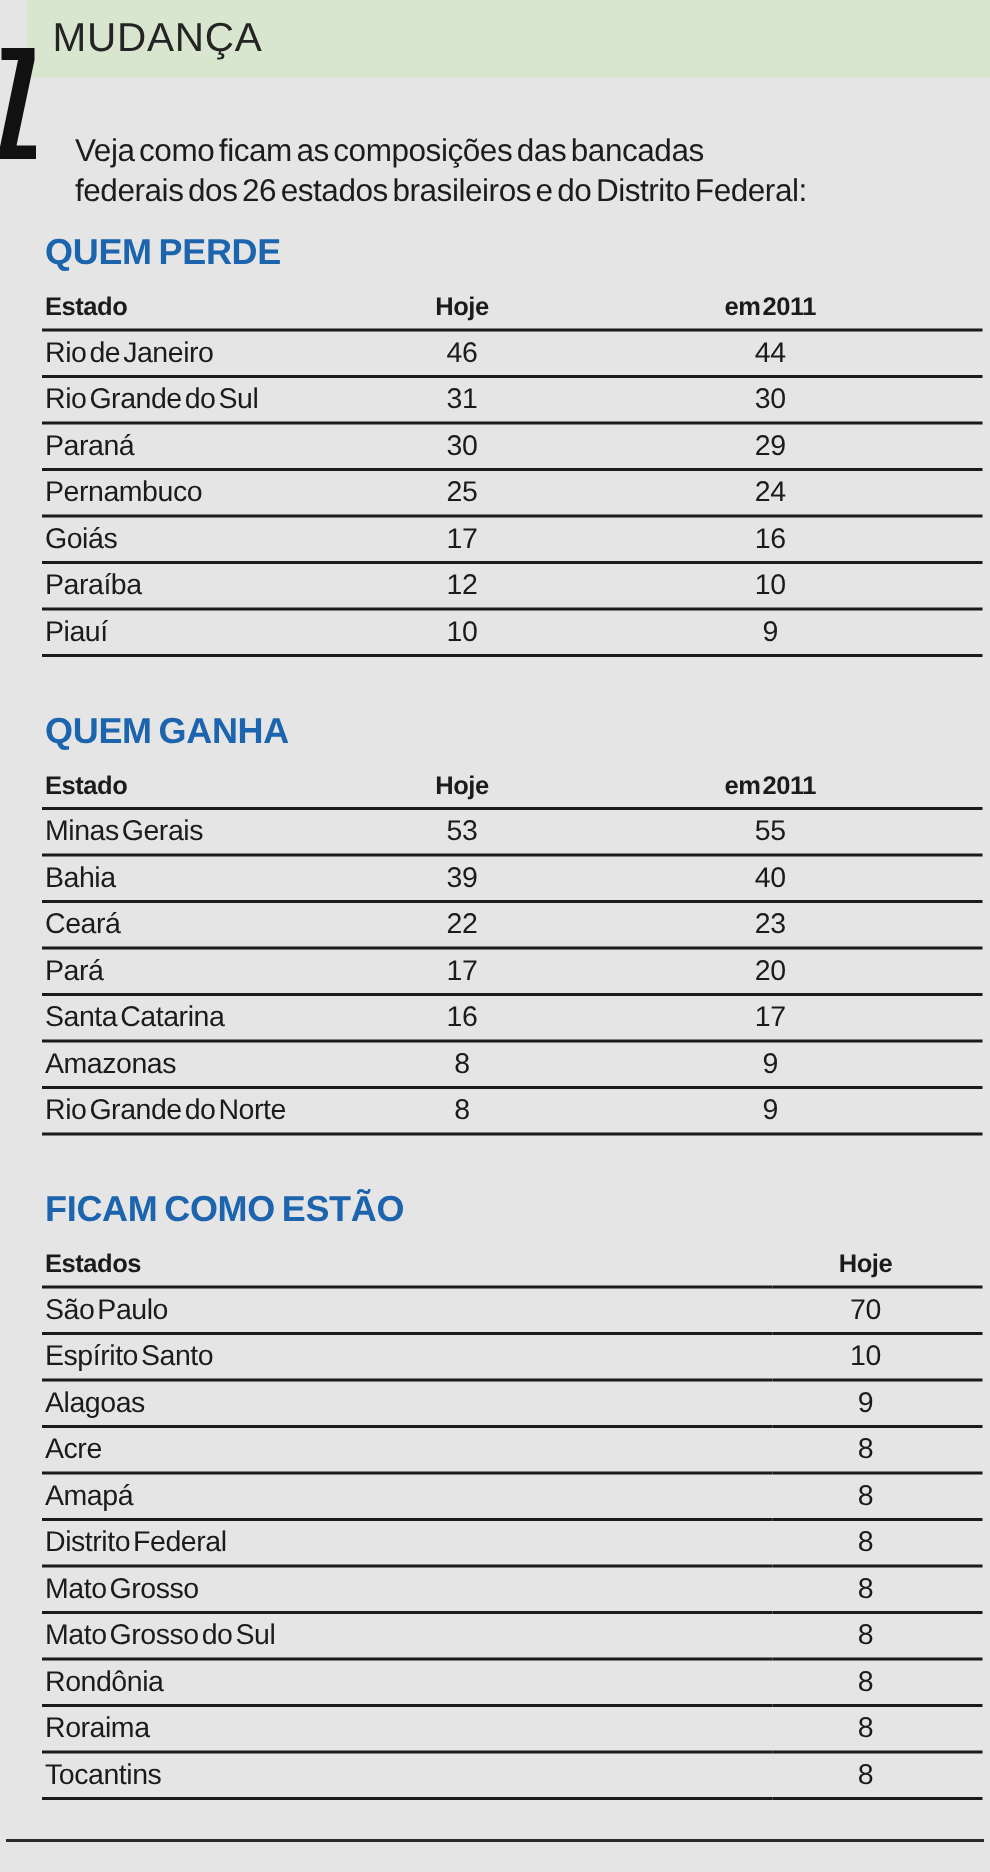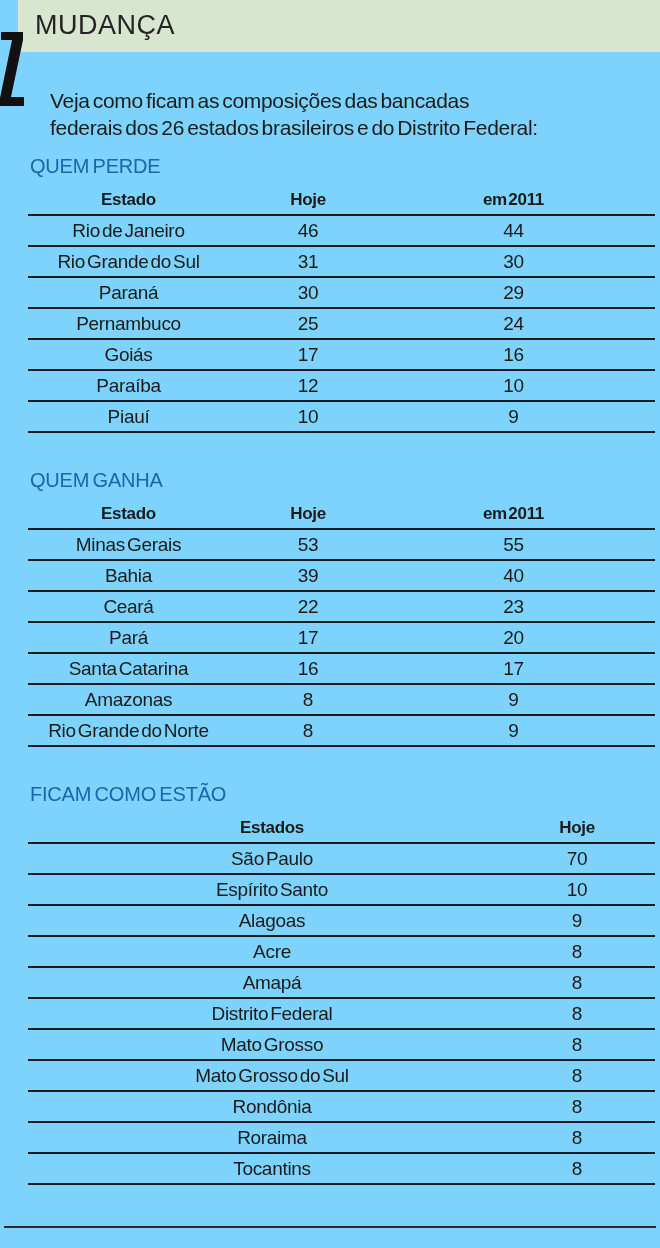--- a/index.html
+++ b/index.html
@@ -1,20 +1,20 @@
 <!DOCTYPE html>
 <html><head>
 <meta charset="utf-8">
 <style>
   html, body { margin: 0; padding: 0; background: #ffffff; }
   .page {
     position: relative;
     width: 660px;
     height: 1248px;
-    background: #7dd3fc;
+    background: #e5e5e5;
     overflow: hidden;
     font-family: "Liberation Sans", "DejaVu Sans", sans-serif;
     color: #1b1b1b;
   }
 
   
   .header-bar {
     position: absolute;
     left: 18px; top: 0;
     width: 642px; height: 52px;
@@ -50,43 +50,43 @@
 
   
   .sections {
     position: absolute;
     left: 28px; top: 155px;
     width: 627px;
   }
   .section + .section { margin-top: 36px; }
   .section-title {
     margin: 0 0 7px 2px;
-    font-size: 20px;
-    font-weight: normal;
+    font-size: 24px;
+    font-weight: bold;
     letter-spacing: -0.2px;
     word-spacing: -2px;
     color: #1c64ad;
   }
   table {
     width: 627px;
     border-collapse: collapse;
     table-layout: fixed;
   }
   th, td {
     height: 27px;
     border-bottom: 2px solid #1b1b1b;
     vertical-align: middle;
     white-space: nowrap;
     overflow: hidden;
     letter-spacing: -0.3px;
     word-spacing: -3px;
   }
   th { font-weight: bold; font-size: 17px; }
   td { font-size: 19px; }
-  .c-left { text-align: center; padding-left: 2px; margin-left: 31px; }
+  .c-left { text-align: left; padding-left: 2px; margin-left: 31px; }
   .c-num  { text-align: center; }
   .c-last { padding-right: 17px; }
 
   
   .bottom-rule {
     position: absolute;
     left: 4px; top: 1226px;
     width: 652px; height: 2px;
     background: #2a2a2a;
   }

